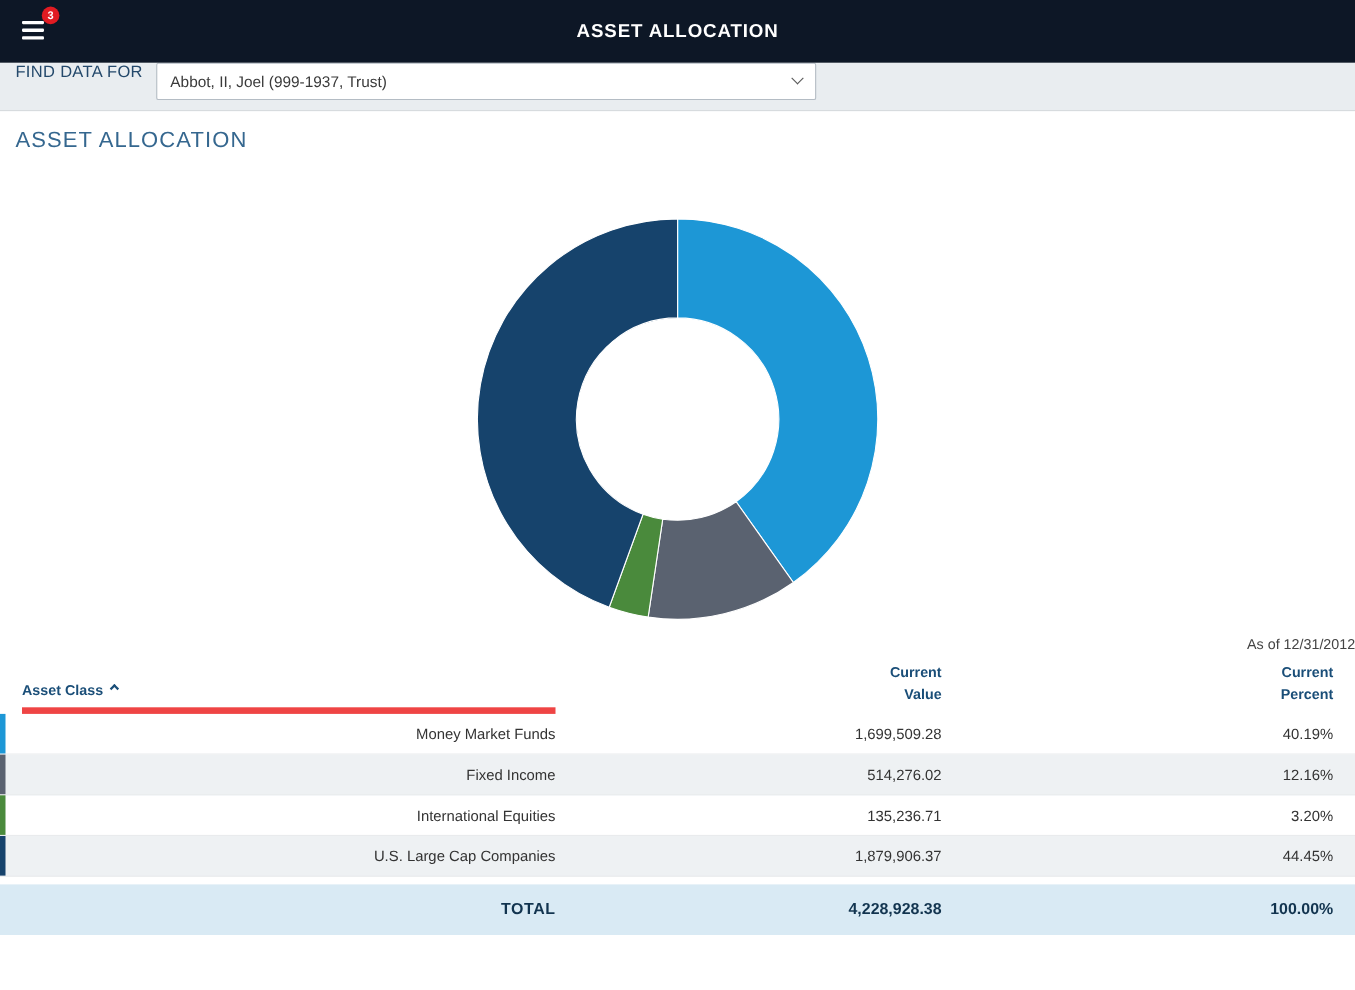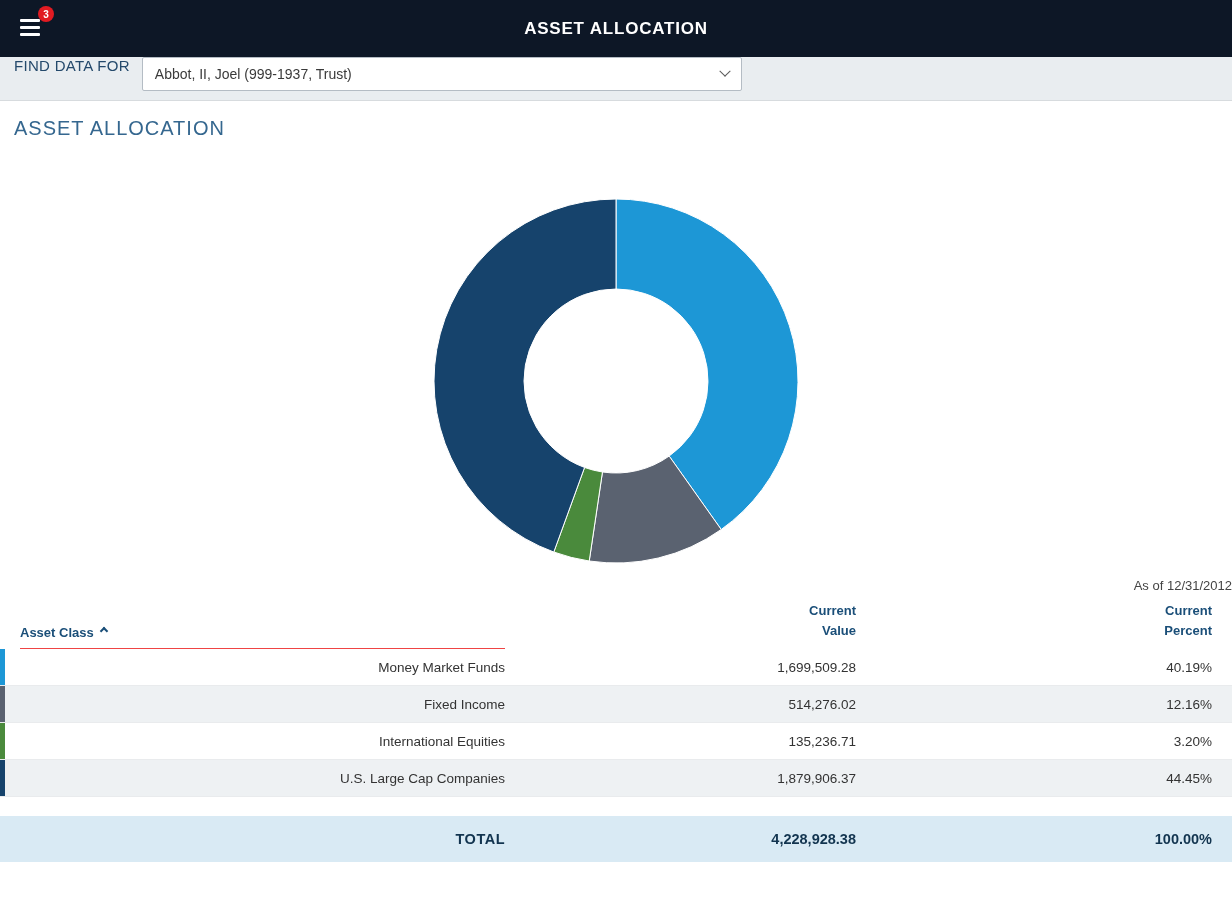--- a/index.html
+++ b/index.html
@@ -128,21 +128,21 @@
     align-items: end;
   }
   .th {
     font-size: 13px;
     font-weight: bold;
     color: #1a4e78;
     padding-bottom: 8px;
   }
   .th-label {
     margin-left: 20px;
-    border-bottom: 1px solid #ef4444;
+    border-bottom: 6px solid #ef4444;
     display: flex;
     align-items: flex-start;
     gap: 7px;
     cursor: pointer;
   }
   .th-num {
     text-align: right;
     white-space: pre-line;
     line-height: 1.55;
     cursor: pointer;
@@ -173,21 +173,21 @@
     left: 0;
     top: 0;
     bottom: 0;
     width: 5px;
   }
   .td-label { padding-left: 8px; text-align: right; }
   .td-num { text-align: right; }
   .td-percent { padding-right: 20px; }
 
   .total-row {
-    margin-top: 19px;
+    margin-top: 7px;
     height: 46px;
     background: #d9eaf4;
     display: grid;
     grid-template-columns: 505px 351px 376px;
     align-items: center;
     font-size: 14.5px;
     font-weight: bold;
     color: #12344f;
   }
   .total-row .td-label { letter-spacing: 0.5px; }

